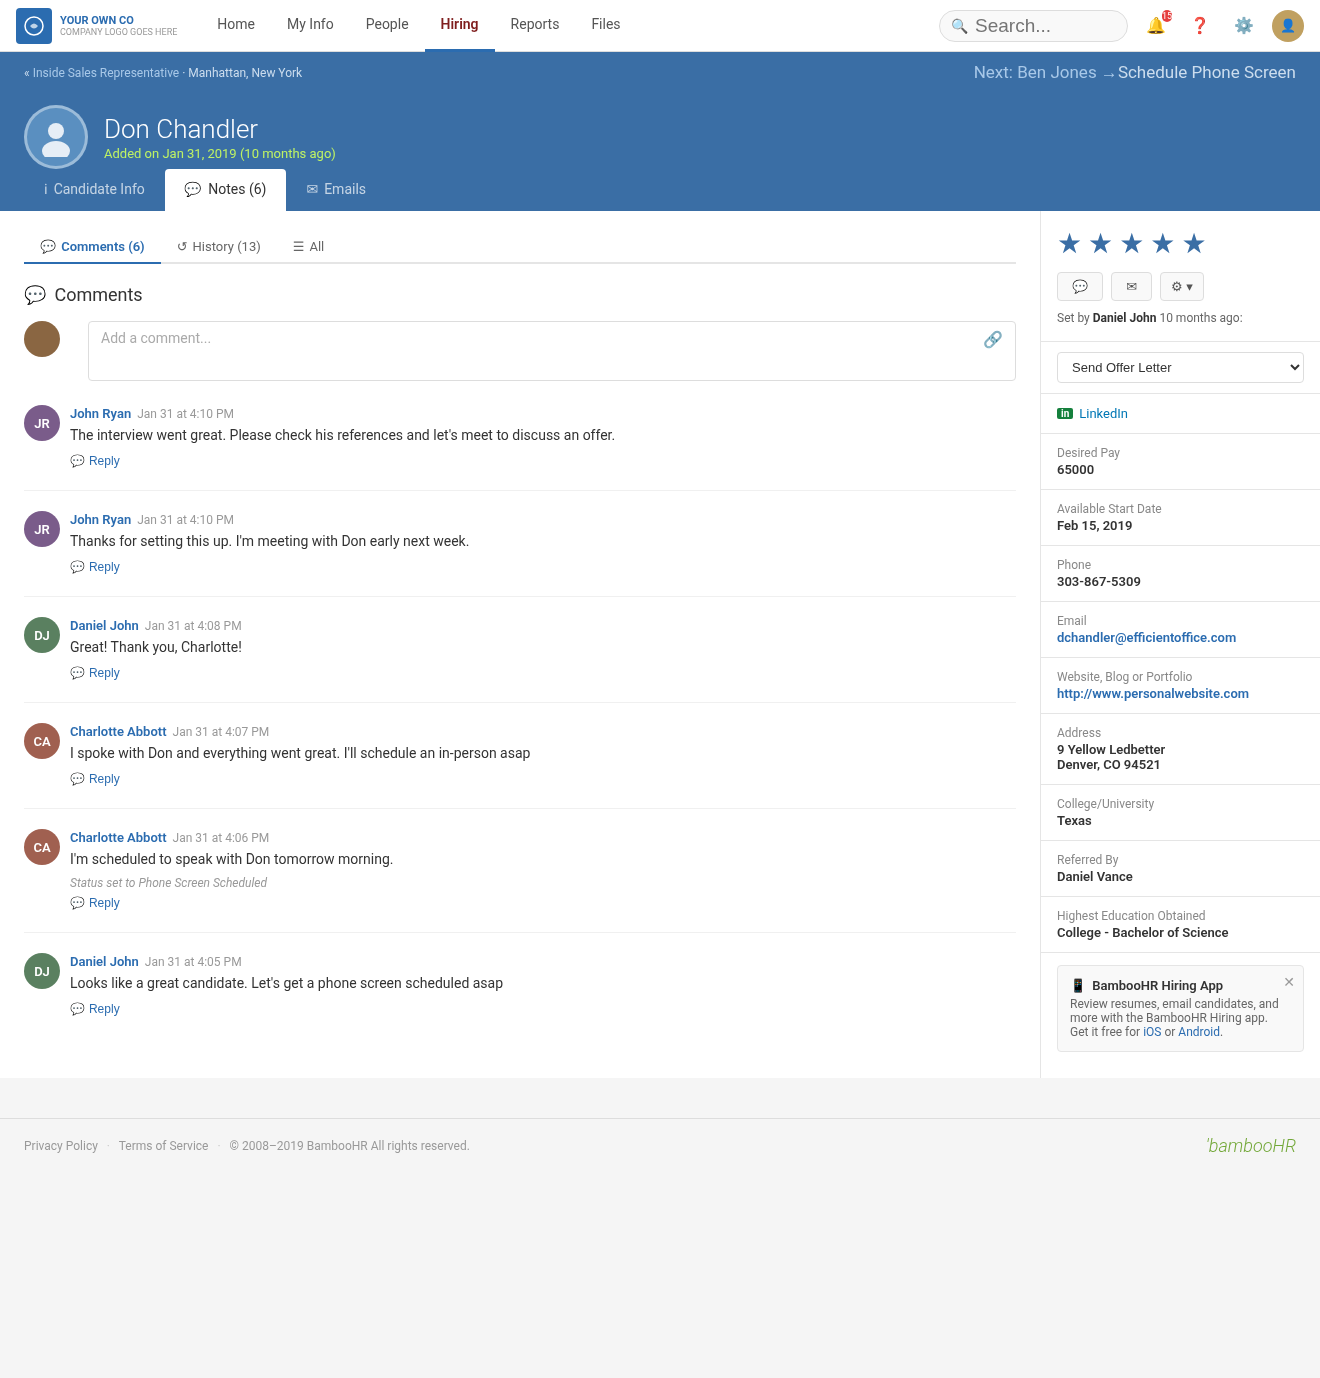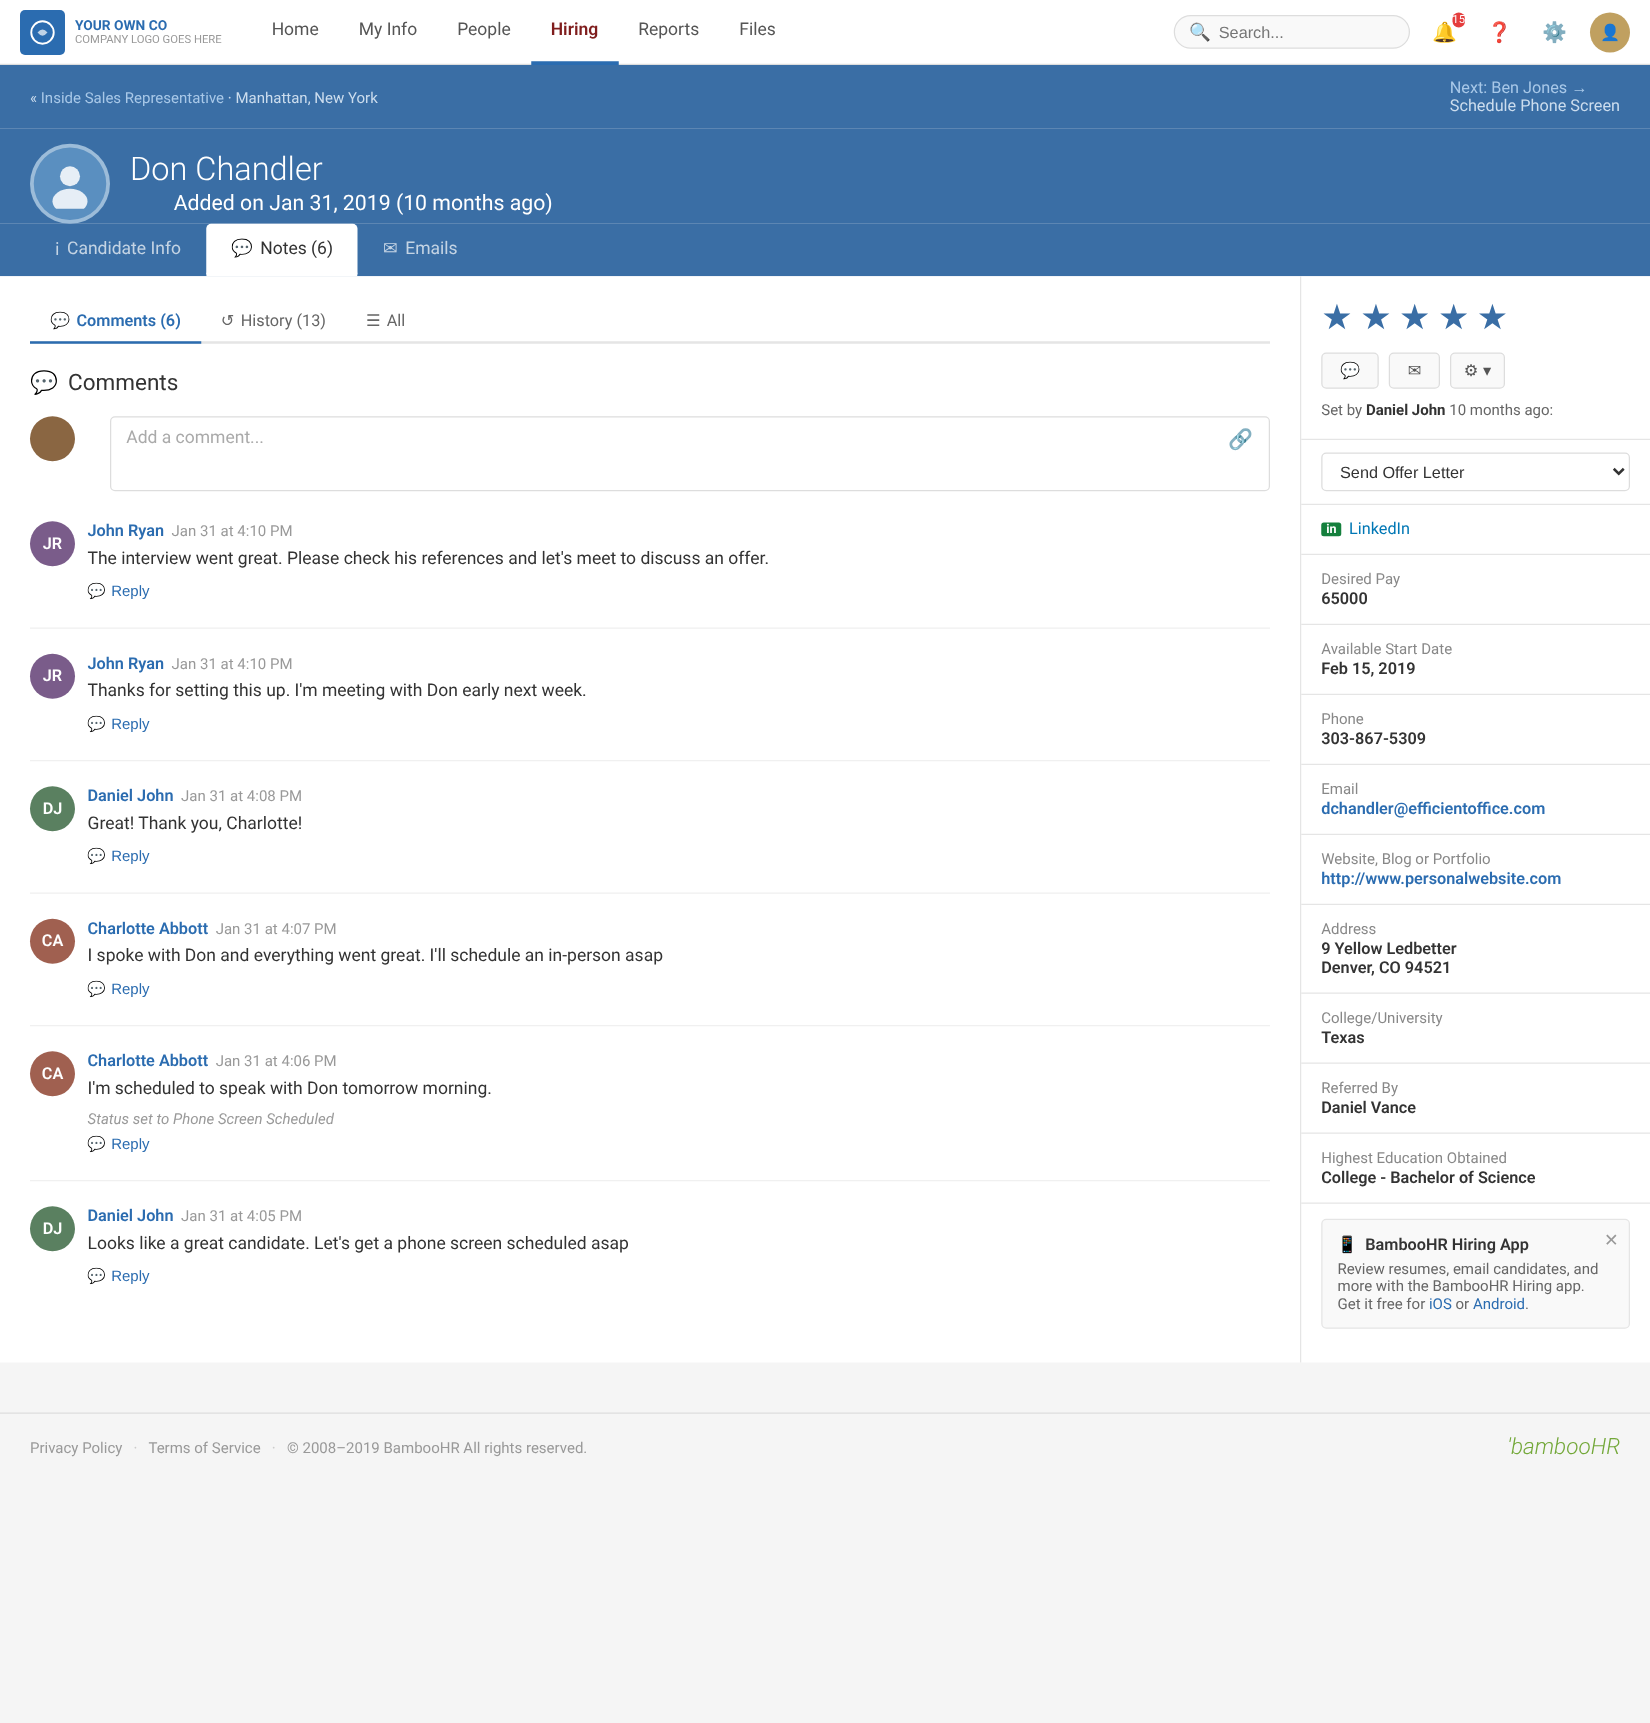--- a/index.html
+++ b/index.html
@@ -9,39 +9,39 @@
     .top-nav { background: #fff; border-bottom: 1px solid #ddd; display: flex; align-items: center; height: 52px; padding: 0 16px; gap: 0; }
     .logo-area { display: flex; align-items: center; gap: 8px; margin-right: 24px; }
     .logo-box { width: 36px; height: 36px; background: #2b6cb0; border-radius: 4px; display: flex; align-items: center; justify-content: center; color: #fff; font-size: 18px; }
     .logo-text { font-size: 11px; font-weight: 700; color: #2b6cb0; line-height: 1.2; }
     .logo-sub { font-size: 9px; color: #999; }
     .nav-links { display: flex; align-items: center; gap: 0; flex: 1; }
     .nav-link { padding: 0 16px; height: 52px; display: flex; align-items: center; color: #555; text-decoration: none; font-size: 14px; border-bottom: 3px solid transparent; }
     .nav-link.active { color: #7f1d1d; border-bottom: 3px solid #2b6cb0; font-weight: 600; }
     .nav-right { display: flex; align-items: center; gap: 12px; }
     .search-bar { display: flex; align-items: center; border: 1px solid #ddd; border-radius: 20px; padding: 4px 12px; gap: 6px; background: #f9f9f9; }
-    .search-bar input { border: none; background: transparent; outline: none; width: 140px; font-size: 13px; color: #555; }
+    .search-bar input { border: none; background: transparent; outline: none; width: 140px; font-size: 19px; color: #555; }
     .nav-icon-btn { width: 32px; height: 32px; border-radius: 50%; display: flex; align-items: center; justify-content: center; cursor: pointer; color: #666; font-size: 16px; position: relative; }
     .badge { position: absolute; top: 0; right: 0; background: #e53e3e; color: #fff; font-size: 9px; border-radius: 8px; padding: 1px 0; }
     .avatar-nav { width: 32px; height: 32px; border-radius: 50%; background: #c0a060; display: flex; align-items: center; justify-content: center; color: #fff; font-size: 13px; cursor: pointer; }
 
     
     .breadcrumb-bar { background: #3a6ea5; padding: 10px 24px; display: flex; justify-content: space-between; align-items: center; }
     .breadcrumb-left { color: #cde; font-size: 12px; }
     .breadcrumb-left a { color: #a8c8e8; text-decoration: none; }
     .breadcrumb-left span { color: #cde; }
-    .breadcrumb-right { color: #cde; font-size: 13px; display: flex; flex-direction: column; align-items: flex-start; }
+    .breadcrumb-right { color: #cde; font-size: 17px; display: flex; align-items: flex-start; }
     .breadcrumb-right a { color: #a8c8e8; }
 
     
     .candidate-header { background: #3a6ea5; padding: 12px 24px 0 24px; display: flex; align-items: center; gap: 16px; }
     .candidate-avatar { width: 64px; height: 64px; border-radius: 50%; background: #5a8fc0; display: flex; align-items: center; justify-content: center; border: 3px solid rgba(255,255,255,0.4); }
     .candidate-avatar svg { width: 40px; height: 40px; fill: rgba(255,255,255,0.8); }
     .candidate-name { color: #fff; font-size: 26px; font-weight: 300; }
-    .candidate-added { color: #ffffff; font-size: 17px; margin-top: 2px; margin-left: 35px; }
+    .candidate-added { color: #bef264; font-size: 13px; margin-top: 2px; }
 
     
     .candidate-tabs { background: #3a6ea5; padding: 0 24px; display: flex; gap: 0; }
     .tab-item { padding: 10px 20px; color: rgba(255,255,255,0.7); cursor: pointer; font-size: 14px; display: flex; align-items: center; gap: 6px; border-bottom: 3px solid transparent; }
     .tab-item.active { background: #fff; color: #333; border-radius: 4px 4px 0 0; border-bottom: 3px solid #fff; }
 
     
     .main-content { display: flex; gap: 0; padding: 0; }
     .left-panel { flex: 1; background: #fff; padding: 20px 24px; min-height: 600px; }
     .right-panel { width: 280px; background: #fff; border-left: 1px solid #e5e5e5; padding: 0; }

